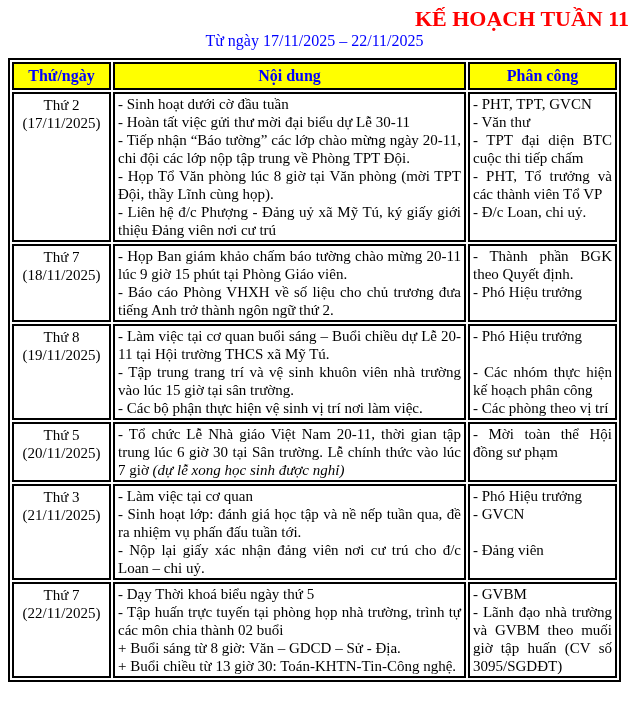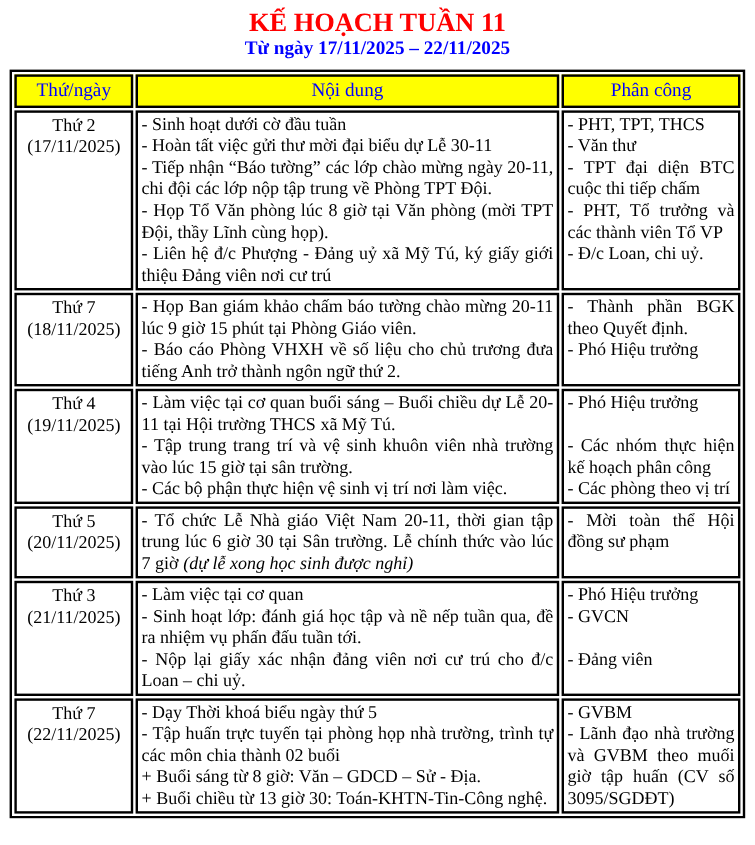--- a/index.html
+++ b/index.html
@@ -16,32 +16,32 @@
     padding: 0;
     background: #ffffff;
     width: 629px;
   }
   body {
     font-family: "Liberation Serif", "DejaVu Serif", serif;
     color: var(--body-text);
   }
   .page-title {
     margin: 6px 0 0 0;
-    text-align: center;
+    text-align: right;
     color: var(--title-color);
     font-size: 22px;
     font-weight: bold;
     line-height: 25px;
   }
   .page-subtitle {
     margin: 0 0 8px 0;
     text-align: center;
     color: var(--subtitle-color);
     font-size: 16px;
-    font-weight: bold;
+    font-weight: normal;
     line-height: 19px;
   }
   table.schedule {
     margin: 6px 8px 0 8px;
     width: 613px;
     table-layout: fixed;
     border-collapse: separate;
     border-spacing: 2px;
     border: 2px solid var(--border-color);
   }
@@ -50,21 +50,21 @@
   col.c-assign { width: 149px; }
   th, td {
     border: 2px solid var(--border-color);
     vertical-align: top;
     padding: 1px 3px;
   }
   th {
     background: var(--header-bg);
     color: var(--header-text);
     font-size: 16px;
-    font-weight: normal;
+    font-weight: bold;
     text-align: center;
     padding: 3px 2px;
   }
   td {
     font-size: 15px;
     line-height: 18px;
   }
   td.day-cell {
     text-align: center;
     padding-top: 2px;
@@ -101,21 +101,21 @@
           <div class="line">(17/11/2025)</div>
         </td>
         <td class="content-cell">
           <div class="line">- Sinh hoạt dưới cờ đầu tuần</div>
           <div class="line">- Hoàn tất việc gửi thư mời đại biểu dự Lễ 30-11</div>
           <div class="line">- Tiếp nhận “Báo tường” các lớp chào mừng ngày 20-11, chi đội các lớp nộp tập trung về Phòng TPT Đội.</div>
           <div class="line">- Họp Tổ Văn phòng lúc 8 giờ tại Văn phòng (mời TPT Đội, thầy Lĩnh cùng họp).</div>
           <div class="line">- Liên hệ đ/c Phượng - Đảng uỷ xã Mỹ Tú, ký giấy giới thiệu Đảng viên nơi cư trú</div>
         </td>
         <td class="assignment-cell">
-          <div class="line">- PHT, TPT, THCS</div>
+          <div class="line">- PHT, TPT, GVCN</div>
           <div class="line">- Văn thư</div>
           <div class="line">- TPT đại diện BTC cuộc thi tiếp chấm</div>
           <div class="line">- PHT, Tổ trưởng và các thành viên Tổ VP</div>
           <div class="line">- Đ/c Loan, chi uỷ.</div>
         </td>
       </tr>
       <tr>
         <td class="day-cell">
           <div class="line">Thứ 7</div>
           <div class="line">(18/11/2025)</div>
@@ -124,21 +124,21 @@
           <div class="line">- Họp Ban giám khảo chấm báo tường chào mừng 20-11 lúc 9 giờ 15 phút tại Phòng Giáo viên.</div>
           <div class="line">- Báo cáo Phòng VHXH về số liệu cho chủ trương đưa tiếng Anh trở thành ngôn ngữ thứ 2.</div>
         </td>
         <td class="assignment-cell">
           <div class="line">- Thành phần BGK theo Quyết định.</div>
           <div class="line">- Phó Hiệu trưởng</div>
         </td>
       </tr>
       <tr>
         <td class="day-cell">
-          <div class="line">Thứ 4</div>
+          <div class="line">Thứ 8</div>
           <div class="line">(19/11/2025)</div>
         </td>
         <td class="content-cell">
           <div class="line">- Làm việc tại cơ quan buổi sáng – Buổi chiều dự Lễ 20-11 tại Hội trường THCS xã Mỹ Tú.</div>
           <div class="line">- Tập trung trang trí và vệ sinh khuôn viên nhà trường vào lúc 15 giờ tại sân trường.</div>
           <div class="line">- Các bộ phận thực hiện vệ sinh vị trí nơi làm việc.</div>
         </td>
         <td class="assignment-cell">
           <div class="line">- Phó Hiệu trưởng</div>
           <div class="line">&nbsp;</div>

